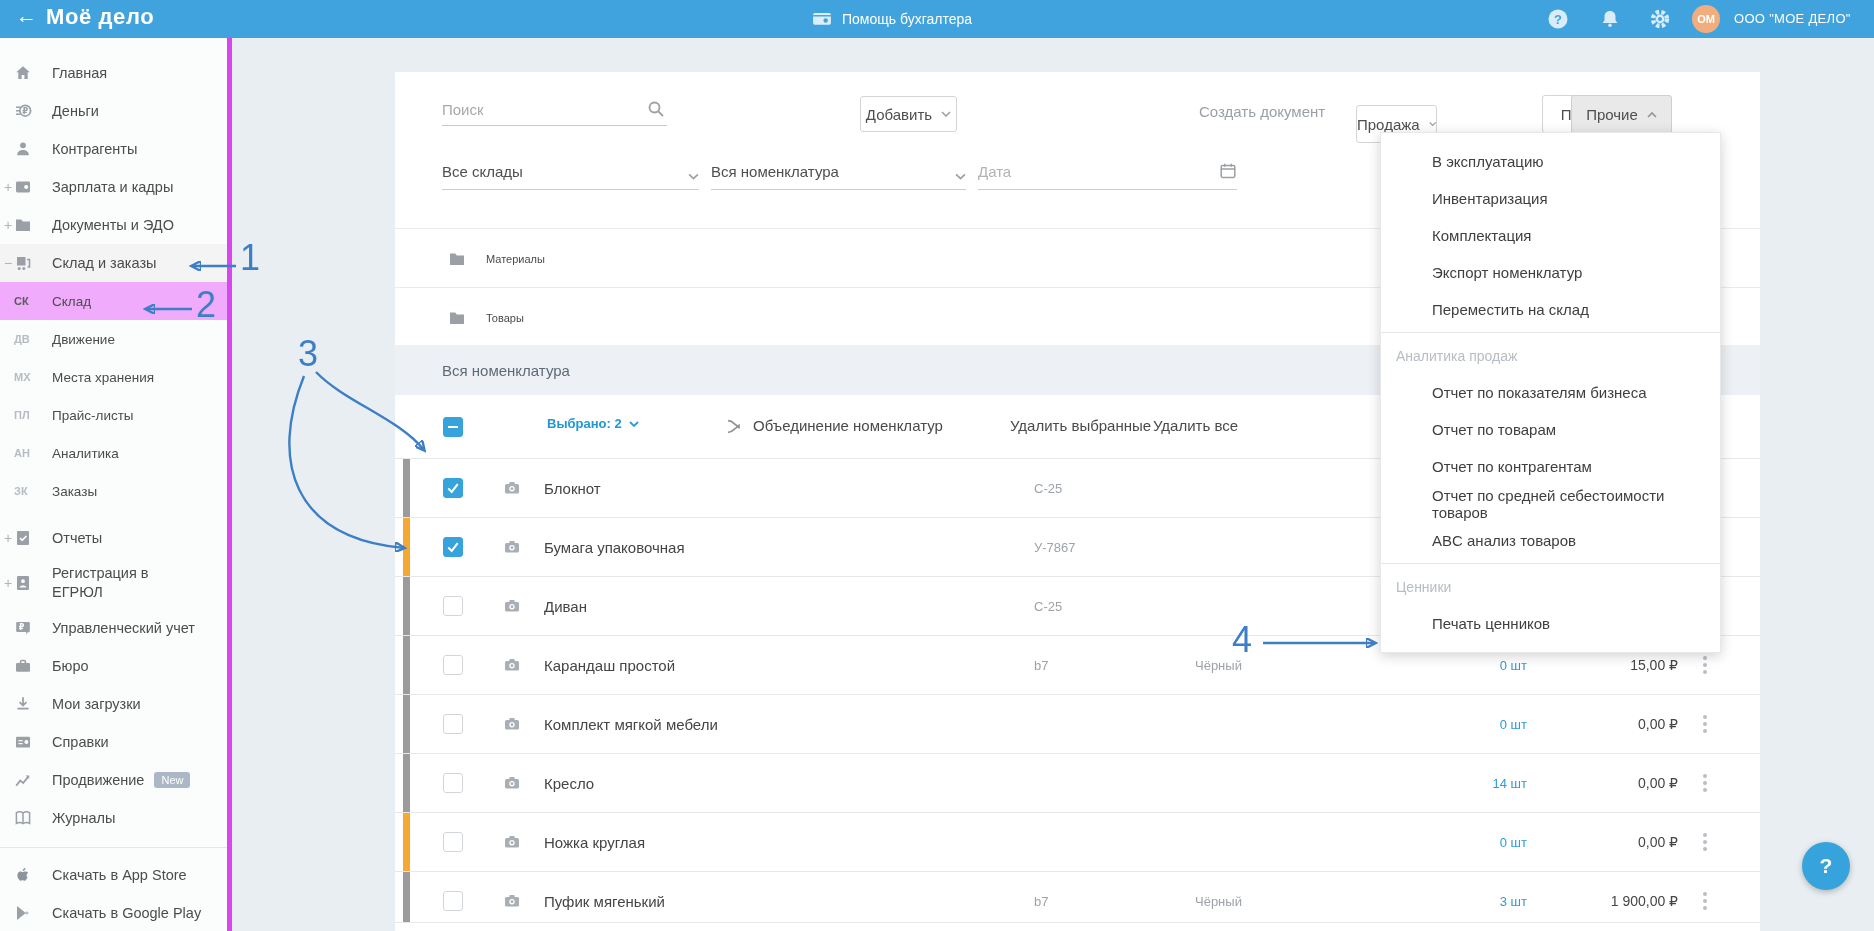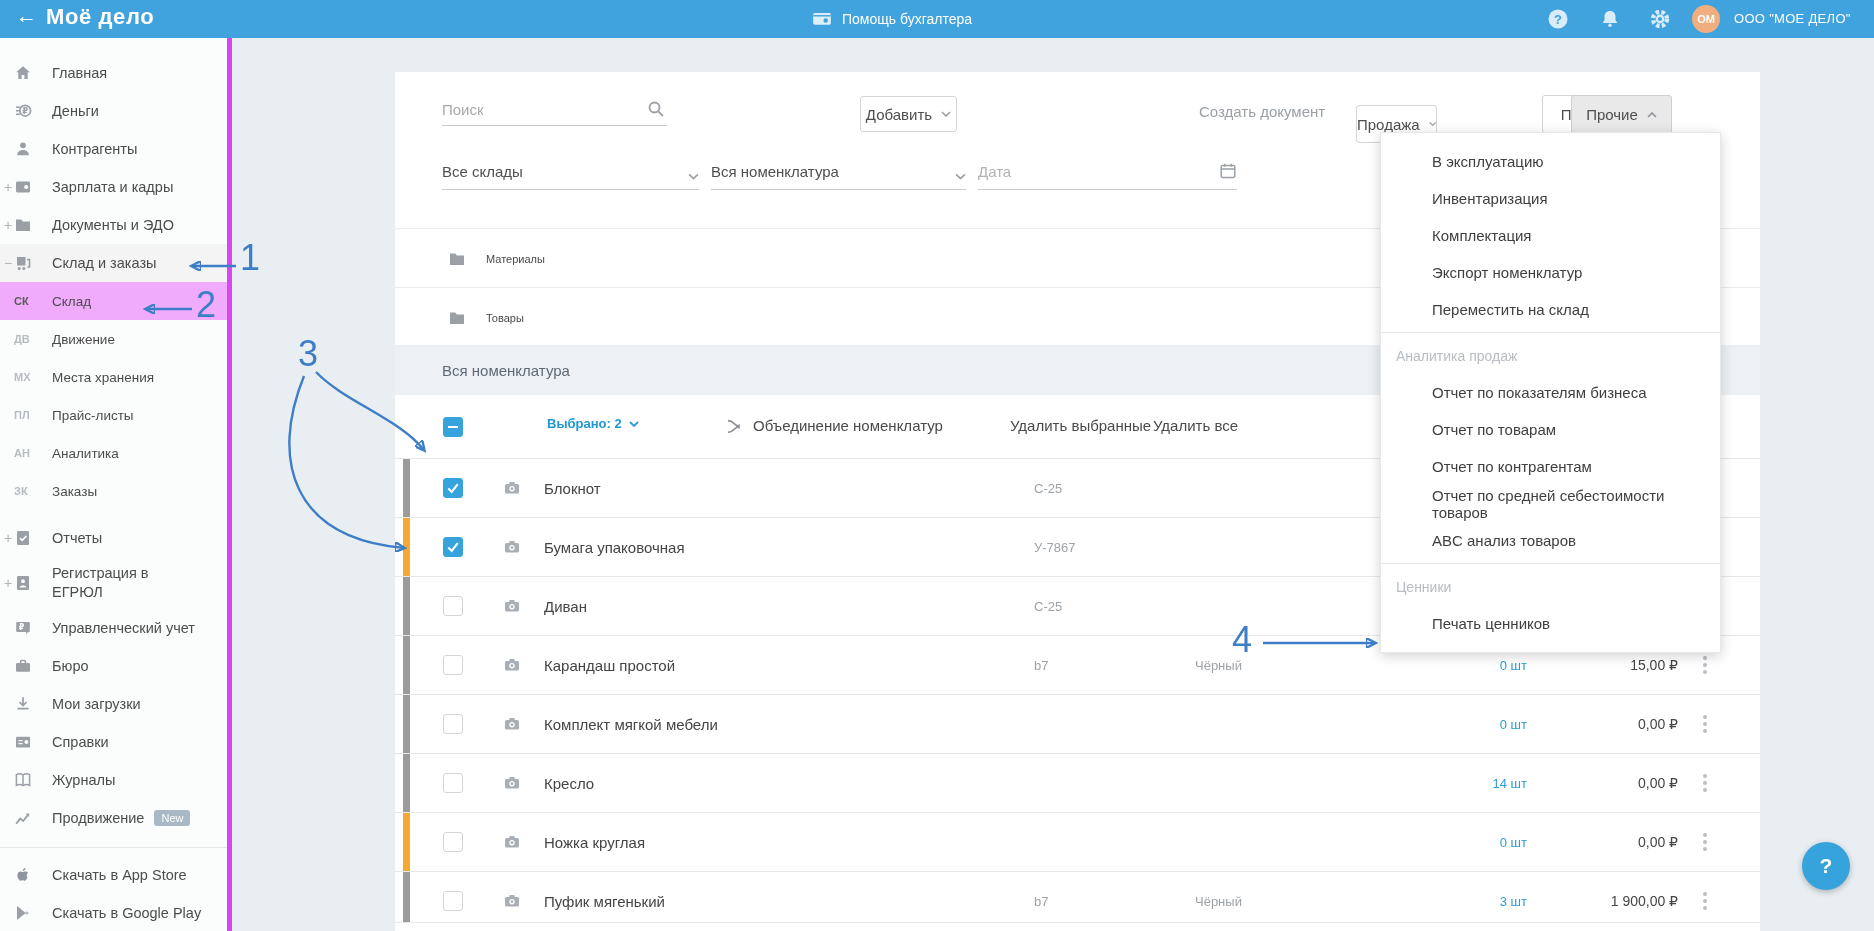--- a/index.html
+++ b/index.html
@@ -298,36 +298,36 @@
               <path d="M4.4 7.6h4.2M4.4 10.6h4.2" stroke="#fbfcfc" stroke-width="1.3"></path>
               <circle cx="12.4" cy="9" r="2" fill="#fbfcfc"></circle>
             </svg></span>
 
     <span class="s-label">Справки</span>
 
   </div>
         <div class="side-item">
     <span class="expand"></span>
     <span class="s-icon"><svg viewBox="0 0 18 18" width="18" height="18" fill="#9aa0a6">
+              <path d="M2.2 14.8l4-5.2 3 2.4 5.2-6.6" fill="none" stroke="#9aa0a6" stroke-width="1.8"></path>
+              <path d="M11.6 4.4h3.6V8z"></path>
+            </svg></span>
+
+    <span class="s-label">Продвижение</span>
+    <span class="s-badge">New</span>
+  </div>
+        <div class="side-item">
+    <span class="expand"></span>
+    <span class="s-icon"><svg viewBox="0 0 18 18" width="18" height="18" fill="#9aa0a6">
               <path d="M2.4 3.6c2.2-1.2 4.3-1.2 6.6.2 2.3-1.4 4.4-1.4 6.6-.2v10.8c-2.2-1.2-4.3-1.2-6.6.2-2.3-1.4-4.4-1.4-6.6-.2z" fill="none" stroke="#9aa0a6" stroke-width="1.5"></path>
               <path d="M9 4v10.4" stroke="#9aa0a6" stroke-width="1.5"></path>
             </svg></span>
 
     <span class="s-label">Журналы</span>
 
-  </div>
-        <div class="side-item">
-    <span class="expand"></span>
-    <span class="s-icon"><svg viewBox="0 0 18 18" width="18" height="18" fill="#9aa0a6">
-              <path d="M2.2 14.8l4-5.2 3 2.4 5.2-6.6" fill="none" stroke="#9aa0a6" stroke-width="1.8"></path>
-              <path d="M11.6 4.4h3.6V8z"></path>
-            </svg></span>
-
-    <span class="s-label">Продвижение</span>
-    <span class="s-badge">New</span>
   </div>
       </div>
     <div class="side-divider"></div>
     <div id="side-footer">
         <div class="side-item">
     <span class="expand"></span>
     <span class="s-icon"><svg viewBox="0 0 18 18" width="18" height="18" fill="#9aa0a6">
               <path d="M12.6 9.6c0-1.8 1.5-2.7 1.6-2.8-.9-1.3-2.2-1.4-2.7-1.4-1.1-.1-2.2.7-2.8.7-.6 0-1.5-.7-2.4-.7C4.9 5.5 3.4 6.9 3.4 9.2c0 1.4.5 2.9 1.2 3.8.6.8 1.1 1.7 1.9 1.7.8 0 1.1-.5 2.1-.5s1.2.5 2.1.5 1.4-.8 1.9-1.6c.6-.9.8-1.8.9-1.9 0 0-1-.6-1-1.6z" fill="#8e949b"></path>
               <path d="M10.7 4.1c.5-.6.8-1.4.7-2.2-.7 0-1.5.5-2 1.1-.4.5-.8 1.3-.7 2.1.8.1 1.5-.4 2-1z" fill="#8e949b"></path>
             </svg></span>

